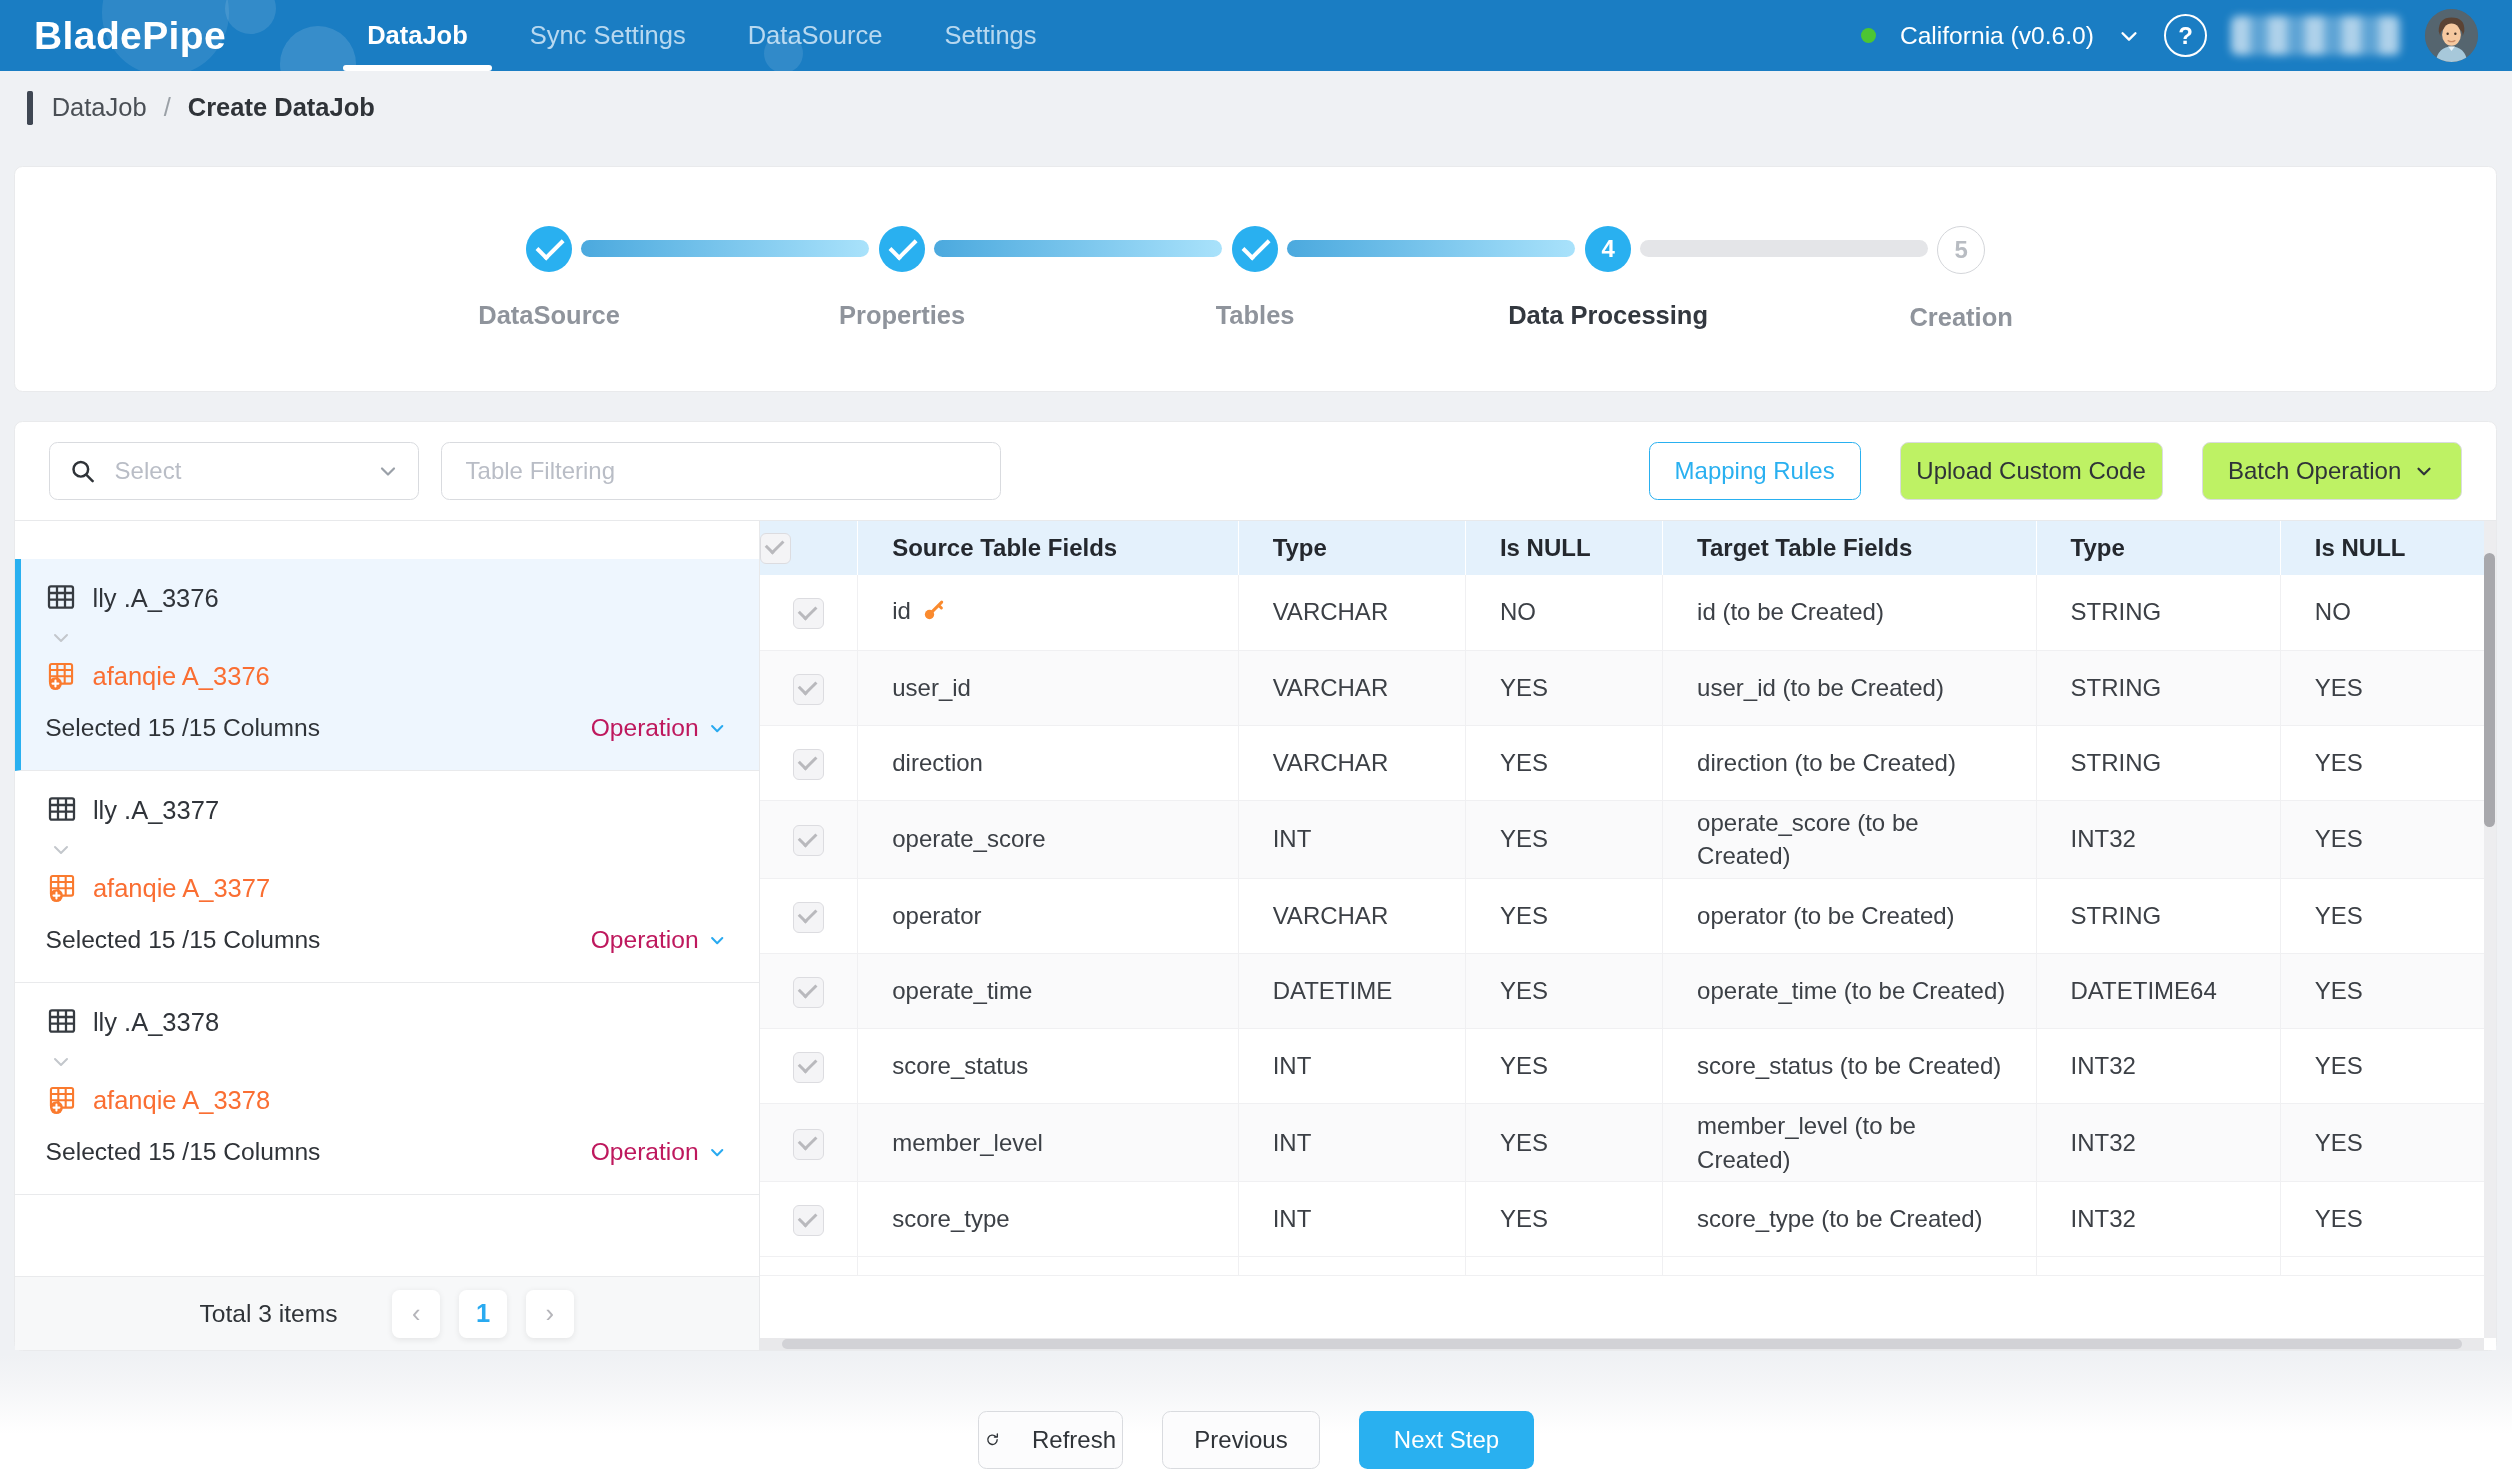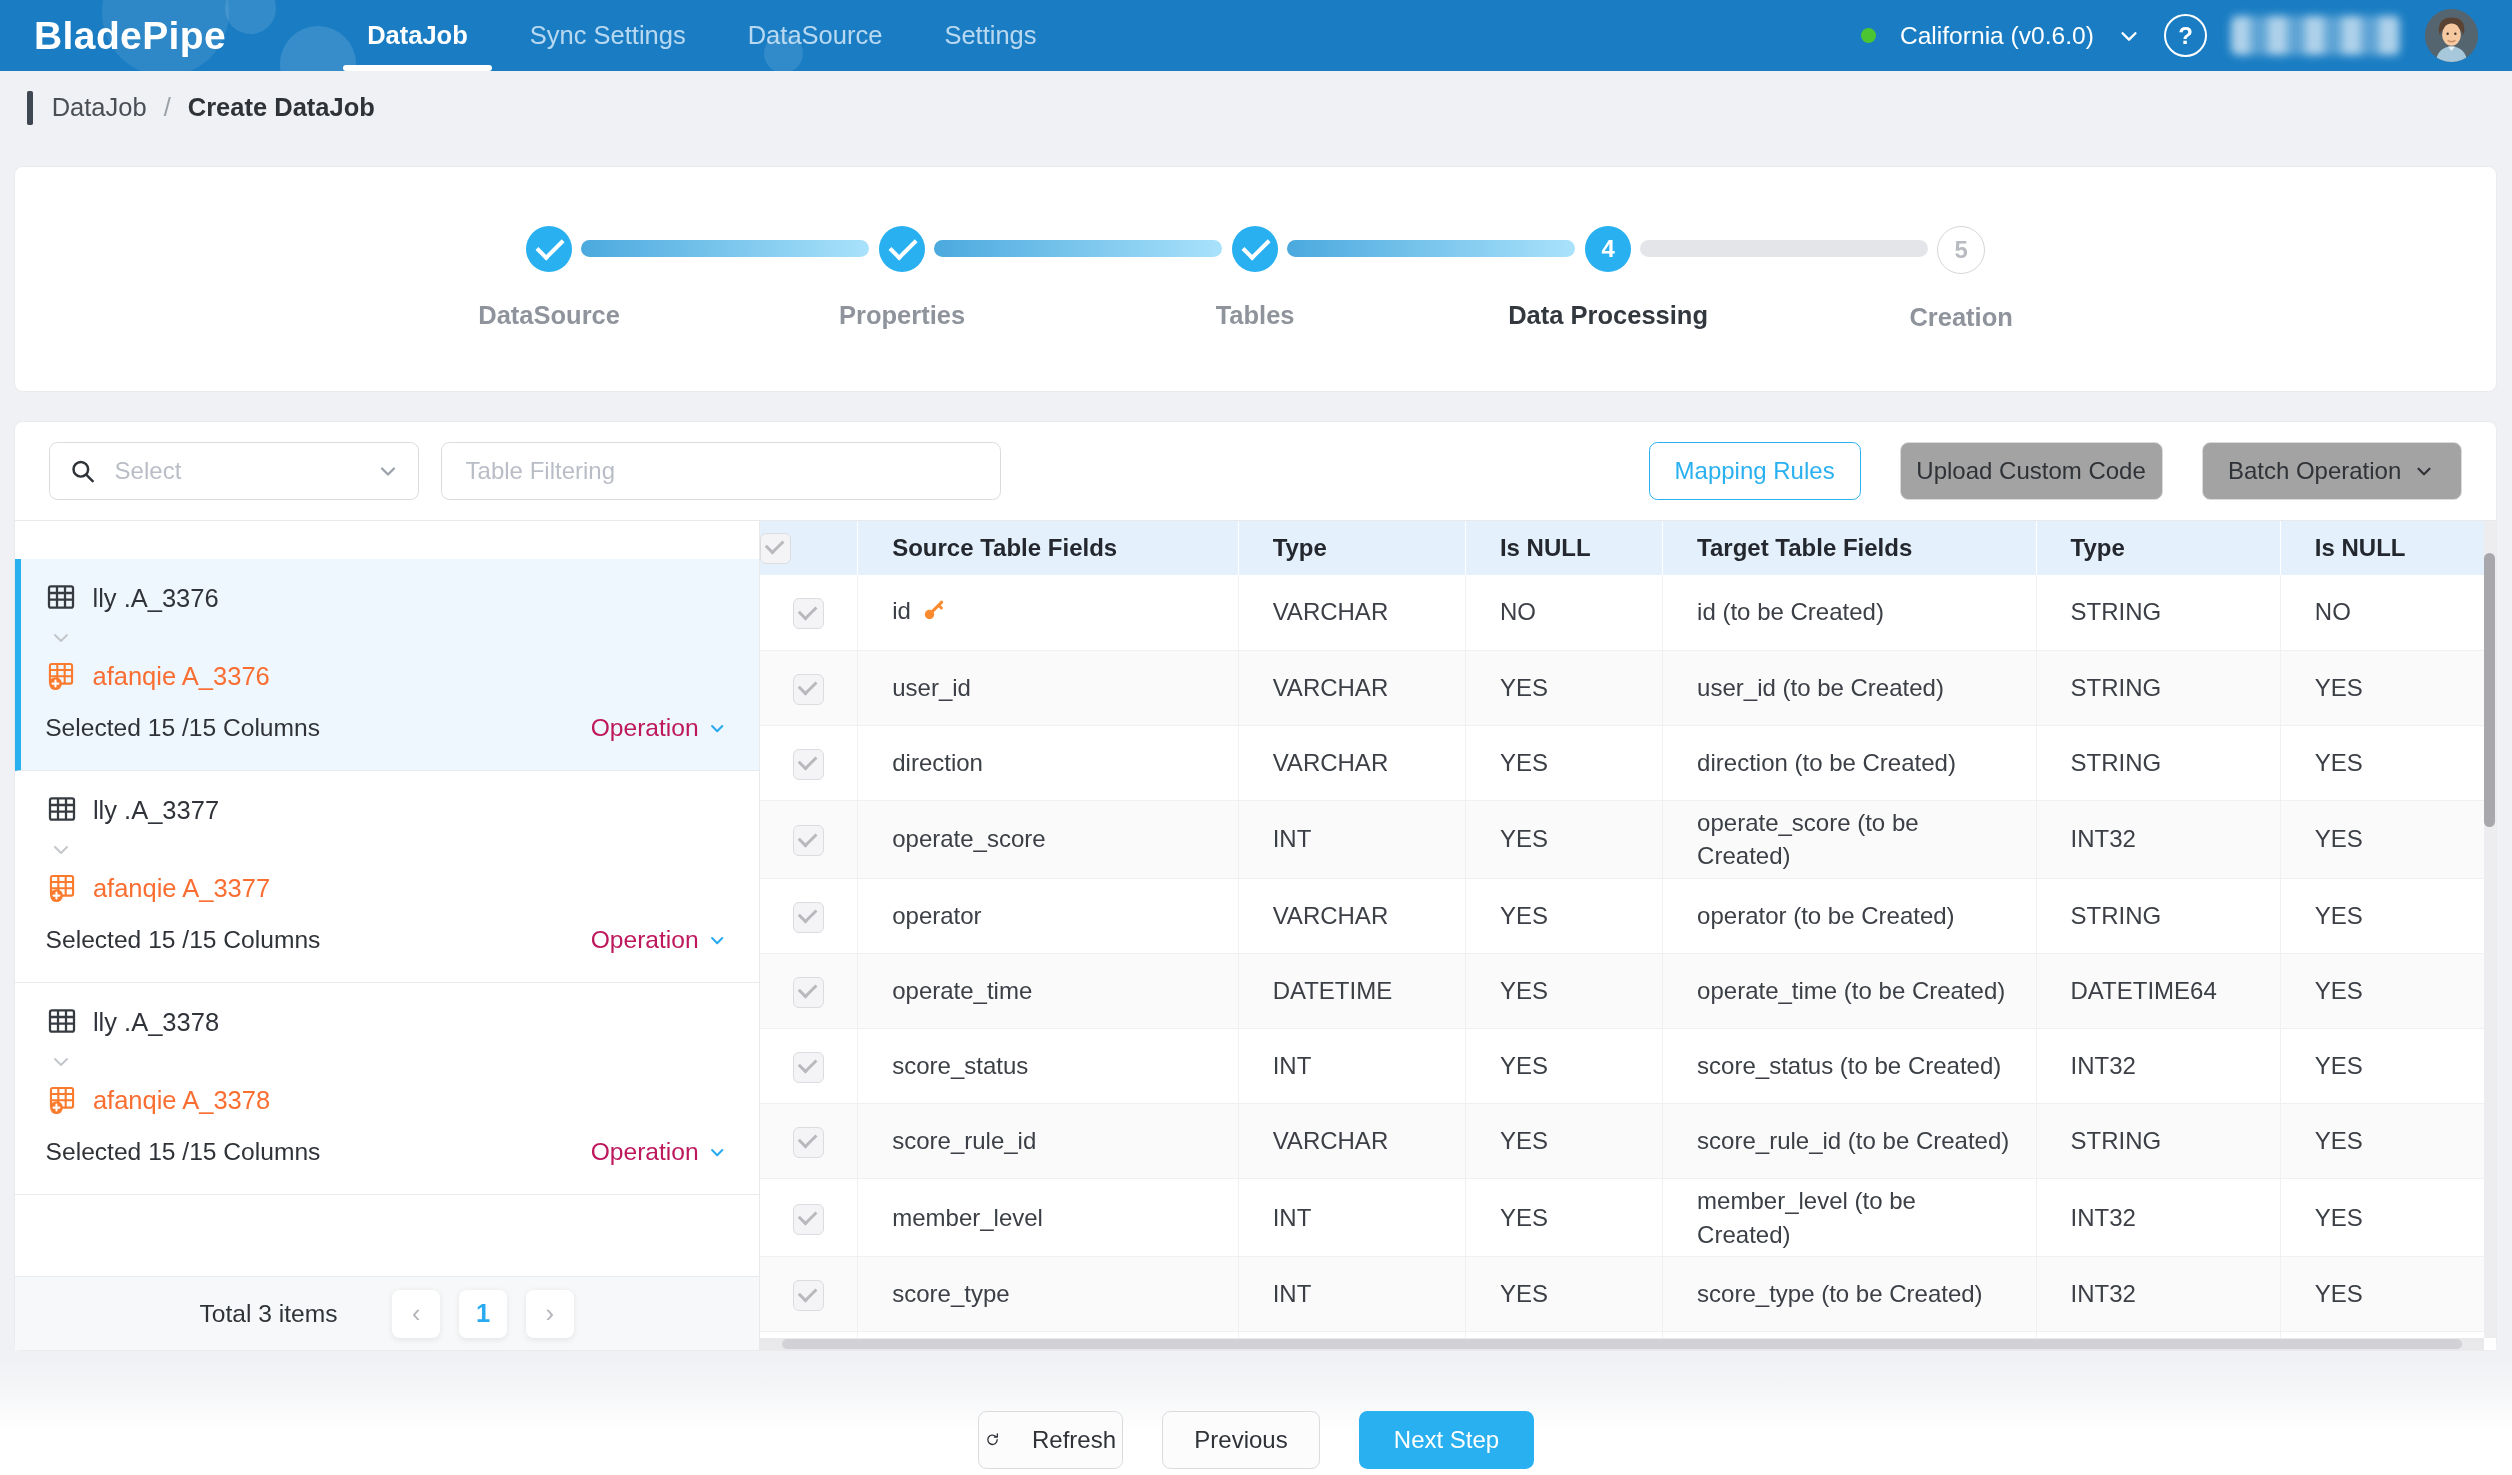--- a/index.html
+++ b/index.html
@@ -66,21 +66,21 @@
         font-size:24px;color:#3c4046;padding:0 51px 0 65px;outline:none;font-family:inherit;background:#fff;}
   .input-wrap input::placeholder{color:#b9bdc6;}
   .select-wrap{width:370px;text-decoration:underline;}
   .filter-wrap{width:560px;margin-left:22px;}
   .filter-wrap input{padding-left:24px;}
   .in-icon{position:absolute;left:20.4px;top:50%;transform:translateY(-50%);display:flex;}
   .in-chev{position:absolute;right:18.7px;top:50%;transform:translateY(-50%);display:flex;}
   .btn{display:flex;align-items:center;justify-content:center;gap:12px;height:58px;border-radius:8.5px;font-size:24px;
        font-family:inherit;cursor:pointer;box-sizing:border-box;}
   .btn-outline-blue{background:#fff;border:1.7px solid #29b0f0;color:#29b0f0;width:212px;}
-  .btn-plain{background:#a3a3a3;border:1.7px solid #d9dbdf;color:#2f3338;}
+  .btn-plain{background:#bef264;border:1.7px solid #d9dbdf;color:#2f3338;}
   .toolbar .spacer{flex:1;}
   .btn-upload{width:263px;margin-left:39px;}
   .btn-batch{width:260px;margin-left:39px;}
 
   
   .workspace{display:flex;flex:1;border-top:0.8px solid #e8e9eb;min-height:0;}
   .table-list{width:745px;flex:none;border-right:0.8px solid #e8e9eb;display:flex;flex-direction:column;box-sizing:border-box;}
   .tcard{height:212px;box-sizing:border-box;border-bottom:0.8px solid #e9eaec;padding:22px 31px 0 31px;background:#fff;}
   .tcard.active{background:#eef6fe;border-left:6px solid #29b0f0;padding-left:24.6px;margin-top:38px;}
   .tc-row{display:flex;align-items:center;gap:15.3px;}
@@ -501,31 +501,20 @@
                 <td class="src-cell">
                   <span>score_status</span>
                 </td>
                 <td>INT</td>
                 <td>YES</td>
                 <td class="target-cell">score_status (to be Created)</td>
                 <td>INT32</td>
                 <td>YES</td>
               </tr>
 
-              <tr>
-                <td class="cb-cell"><span class="checkbox"></span></td>
-                <td class="src-cell">
-                  <span>score_rule_id</span>
-                </td>
-                <td>VARCHAR</td>
-                <td>YES</td>
-                <td class="target-cell">score_rule_id (to be Created)</td>
-                <td>STRING</td>
-                <td>YES</td>
-              </tr>
 
               <tr>
                 <td class="cb-cell"><span class="checkbox"></span></td>
                 <td class="src-cell">
                   <span>member_level</span>
                 </td>
                 <td>INT</td>
                 <td>YES</td>
                 <td class="target-cell">member_level (to be Created)</td>
                 <td>INT32</td>

